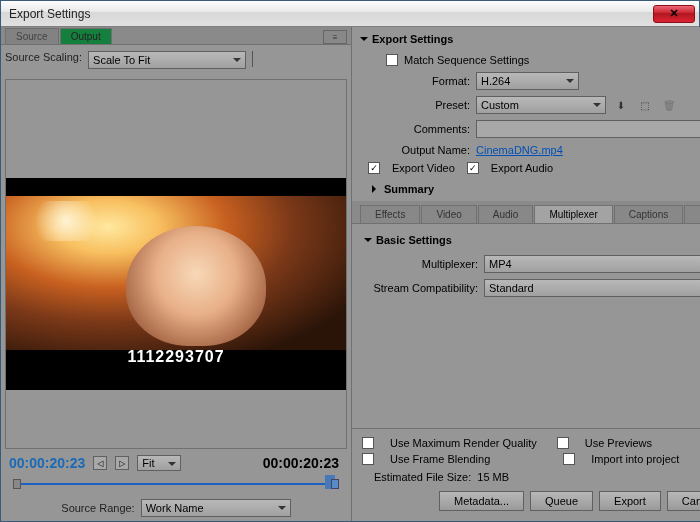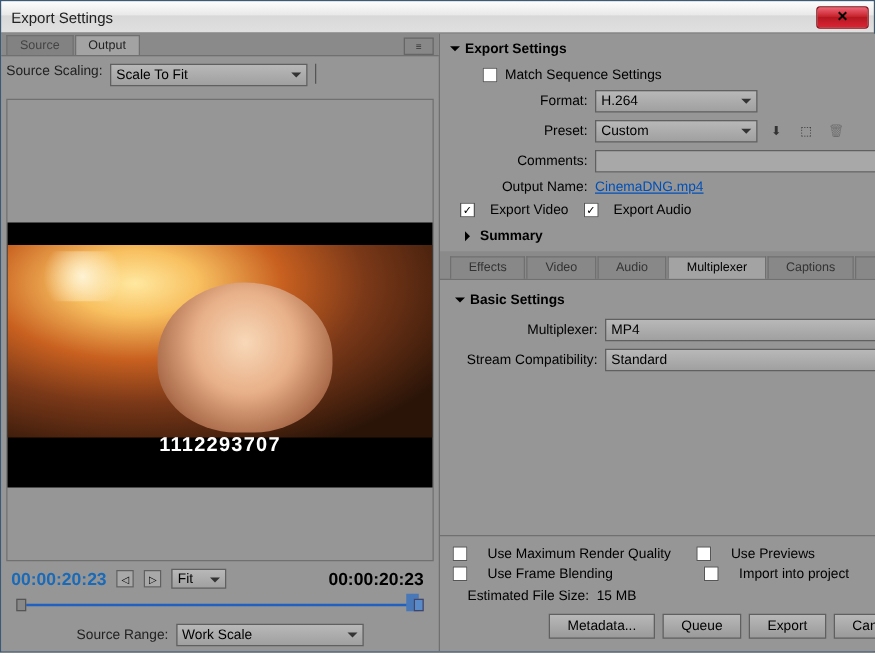--- a/index.html
+++ b/index.html
@@ -5,21 +5,21 @@
 *{box-sizing:border-box;margin:0;padding:0;font-family:Tahoma,Arial,sans-serif;font-size:11px;color:#000}
 body{background:#969696;width:700px;height:522px;overflow:hidden;position:relative}
 .window{position:absolute;top:0;left:0;width:700px;height:522px;border:1px solid #3a5a7a;background:#969696}
 .titlebar{height:26px;background:linear-gradient(#fdfdfd,#e8e8e8 45%,#d8d8d8 46%,#e0e0e0);display:flex;align-items:center;padding-left:8px;border-bottom:1px solid #808080}
 .titlebar-title{font-size:12px;color:#222}
 .close-btn{margin-left:auto;width:42px;height:18px;margin-right:4px;background:linear-gradient(#e67,#c8232c 45%,#b01820 46%,#d23);border:1px solid #8a1018;border-radius:3px;display:flex;align-items:center;justify-content:center;color:#fff;font-weight:bold;font-size:11px}
 .content{display:flex;height:calc(100% - 26px)}
 .left-panel{width:374px;background:#969696;border-right:1px solid #707070;display:flex;flex-direction:column}
 .right-panel{flex:1;background:#969696;display:flex;flex-direction:column}
 .tabs{display:flex;height:18px;border-bottom:1px solid #707070;align-items:flex-end;padding-left:4px;background:#8a8a8a}
-.tab{padding:2px 10px;background:#a3a3a3;border:1px solid #707070;border-bottom:none;font-size:10px;color:#222;margin-right:1px}
+.tab{padding:2px 10px;background:#15803d;border:1px solid #707070;border-bottom:none;font-size:10px;color:#222;margin-right:1px}
 .tab.inactive{background:#828282;color:#444}
 .tab-bar-icon{margin-left:auto;margin-right:4px;width:24px;height:14px;background:#888;border:1px solid #666;display:flex;align-items:center;justify-content:center;font-size:8px;color:#333}
 .scaling-row{display:flex;align-items:flex-start;padding:6px 4px;gap:6px}
 .label{text-align:right;color:#222}
 .dropdown{background:linear-gradient(#b8b8b8,#a0a0a0);border:1px solid #606060;height:18px;display:flex;align-items:center;padding:0 4px;position:relative}
 .dropdown::after{content:"";position:absolute;right:4px;top:6px;border:4px solid transparent;border-top-color:#333}
 .preview-area{flex:1;background:#969696;position:relative;margin:4px;border:1px solid #707070;display:flex;align-items:center;justify-content:center}
 .video-frame{width:340px;height:212px;background:#000;position:relative;overflow:hidden;margin-top:40px}
 .video-img{position:absolute;top:18px;left:0;width:340px;height:154px;background:radial-gradient(ellipse at 30% 20%,#ffe8a0 0%,#f8c060 15%,#c86020 35%,#7a3818 55%,#2a1408 85%);}
 .face{position:absolute;left:120px;top:30px;width:140px;height:120px;background:radial-gradient(ellipse at 50% 40%,#f8d8b8 0%,#e8b088 40%,#a06040 80%);border-radius:50% 50% 45% 45%}
@@ -101,38 +101,38 @@
       </div>
       <div class="slider-track">
         <div class="track-line"></div>
         <div class="track-end-l"></div>
         <div class="playhead"></div>
         <div class="track-end-r"></div>
       </div>
       <div class="range-row">
         <span class="label">Source Range:</span>
         <div class="dropdown" style="width:150px">
-            <span>Work Scale</span>
+            <span>Work Name</span>
           </div>
       </div>
     </div>
 
     <div class="right-panel">
       <div class="section-hdr">
         <span class="tri open"></span>
         <span>Export Settings</span>
       </div>
       <div class="form-row">
         <span style="width:20px"></span>
         <span class="cb"></span>
         <span>Match Sequence Settings</span>
       </div>
       <div class="form-row">
         <span class="form-label">Format:</span>
-        <div class="dropdown" style="width:130px">
+        <div class="dropdown" style="width:103px">
             <span>H.264</span>
           </div>
       </div>
       <div class="form-row">
         <span class="form-label">Preset:</span>
         <div class="dropdown" style="width:130px">
             <span>Custom</span>
           </div>
         <span class="icon-btn">⬇</span>
         <span class="icon-btn">⬚</span>

